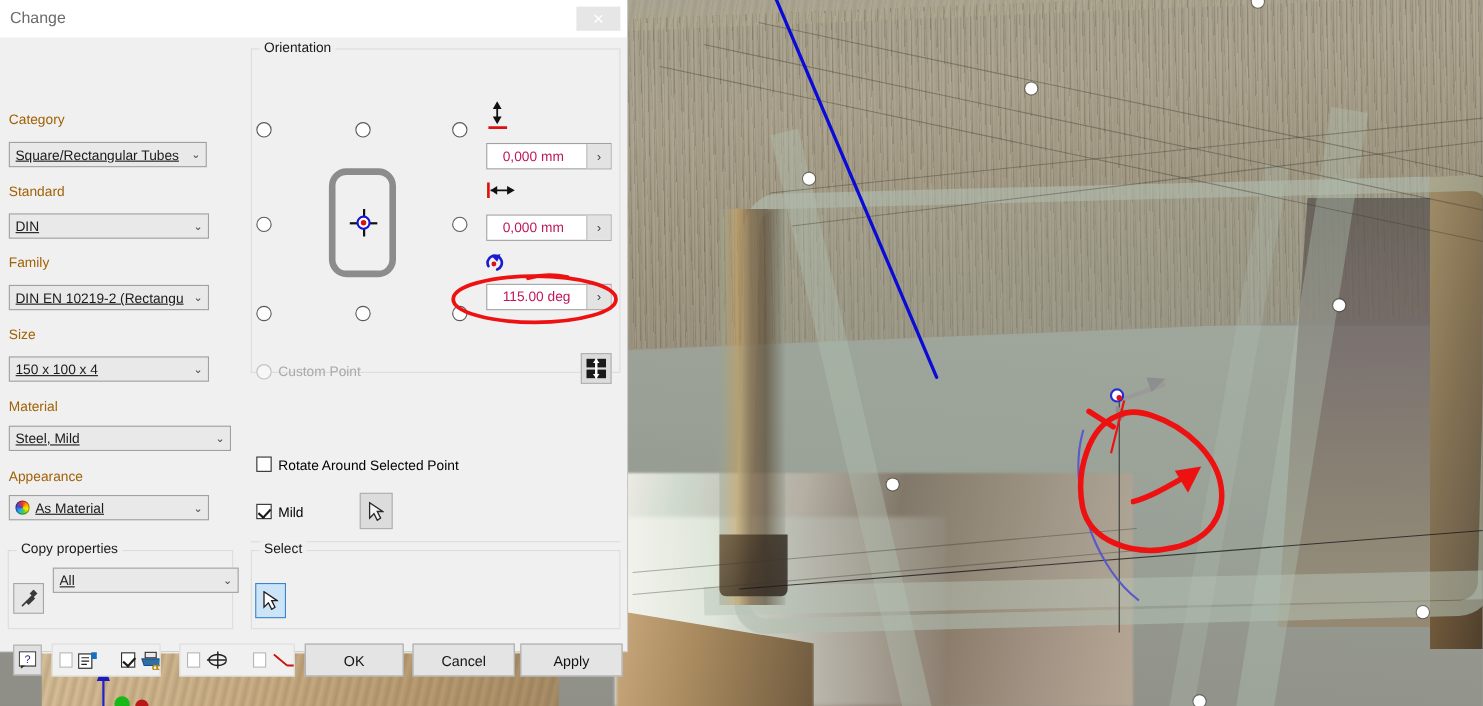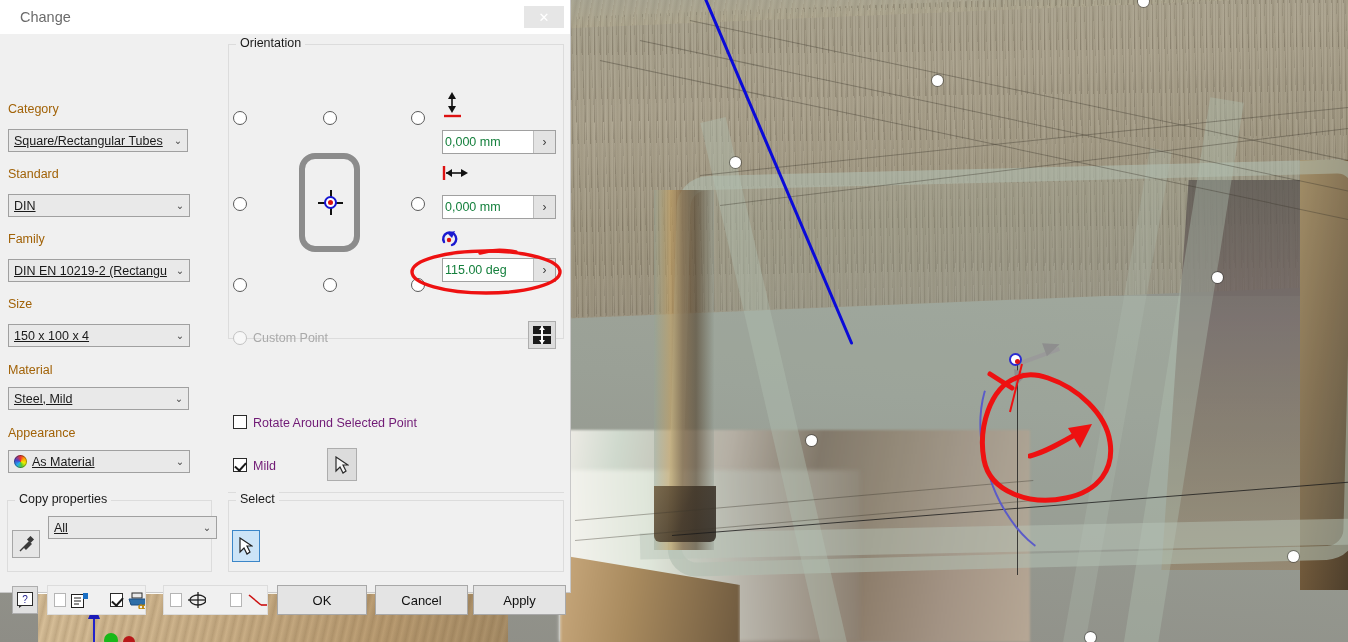--- a/index.html
+++ b/index.html
@@ -203,21 +203,21 @@
   #dialog {
     position: absolute;
     left: 0; top: 0;
     width: 570px; height: 592px;
     background: #f0f0f0;
     box-shadow: 0 0 0 1px #c8c8c8;
   }
   #titlebar {
     height: 34px; background: #ffffff;
     display: flex; align-items: center;
-    padding-left: 20px;
+    padding-left: 9px;
     position: relative;
   }
   #titlebar .title {
     font-size: 14.5px; color: #6b6b6b;
     font-family: "Liberation Sans", sans-serif;
   }
   #close-btn {
     position: absolute; right: 6px; top: 6px;
     width: 40px; height: 22px;
     background: #e6e6e6;
@@ -294,22 +294,22 @@
   .tube-center .xh { position:absolute; background:#111; }
 
   .spin {
     position: absolute;
     height: 24px;
     background: #ffffff;
     border: 1px solid #a0a0a0;
     display: flex; align-items: center;
   }
   .spin .sp-text {
-    flex: 1; padding-left: 2px;
-    font-size: 12.5px; color: #15803d;
+    flex: 1; padding-left: 14px;
+    font-size: 12.5px; color: #be185d;
   }
   .spin .sp-btn {
     width: 22px; height: 100%;
     background: #e3e3e3;
     border-left: 1px solid #bdbdbd;
     display: flex; align-items: center; justify-content: center;
     font-size: 12px; color: #3c3c3c;
   }
 
   .icon-measure { position: absolute; }
@@ -323,21 +323,21 @@
   .cbox.checked::after {
     content: "";
     position: absolute; left: 3px; top: 1px;
     width: 5px; height: 9px;
     border: solid #1a1a1a;
     border-width: 0 2px 2px 0;
     transform: rotate(42deg);
   }
   .cbox.dim { border-color: #b5b5b5; }
   .cbox.dim::after { border-color: #b8b8b8; }
-  .cblabel { position: absolute; font-size: 12.5px; color: #701a75; }
+  .cblabel { position: absolute; font-size: 12.5px; color: #000000; }
   .cblabel.dim { color: #a9a9a9; }
 
   .toolbtn {
     position: absolute;
     background: #dcdcdc;
     border: 1px solid #adadad;
     display: flex; align-items: center; justify-content: center;
   }
   .toolbtn.sel { background: #cce4f7; border-color: #3b86c8; }
 
@@ -476,21 +476,21 @@
         <span class="chev">⌄</span>
       </div>
 
       <div class="fieldlabel" style="left:8px; top:263px;">Size</div>
       <div class="combo" style="left:8px; top:290px; width:182px;">
         <span class="cb-text">150 x 100 x 4</span>
         <span class="chev">⌄</span>
       </div>
 
       <div class="fieldlabel" style="left:8px; top:329px;">Material</div>
-      <div class="combo" style="left:8px; top:353px; width:181px;">
+      <div class="combo" style="left:8px; top:353px; width:202px;">
         <span class="cb-text">Steel, Mild</span>
         <span class="chev">⌄</span>
       </div>
 
       <div class="fieldlabel" style="left:8px; top:392px;">Appearance</div>
       <div class="combo" style="left:8px; top:416px; width:182px;">
         <span class="sphere-ico"></span>
         <span class="cb-text">As Material</span>
         <span class="chev">⌄</span>
       </div>

